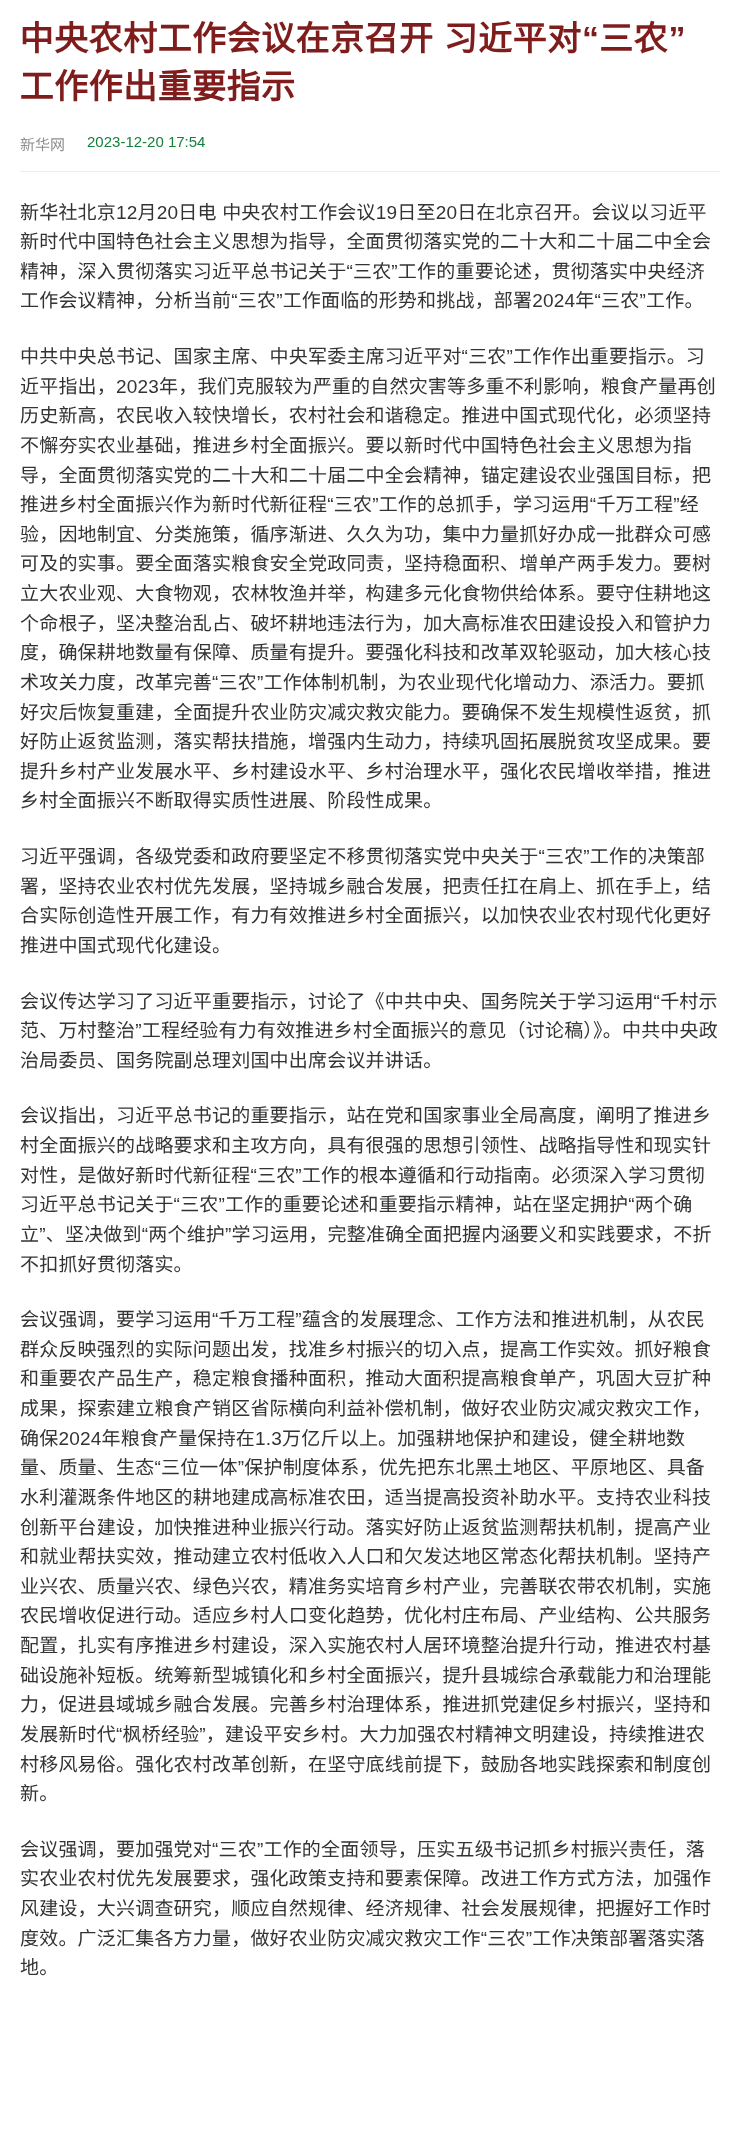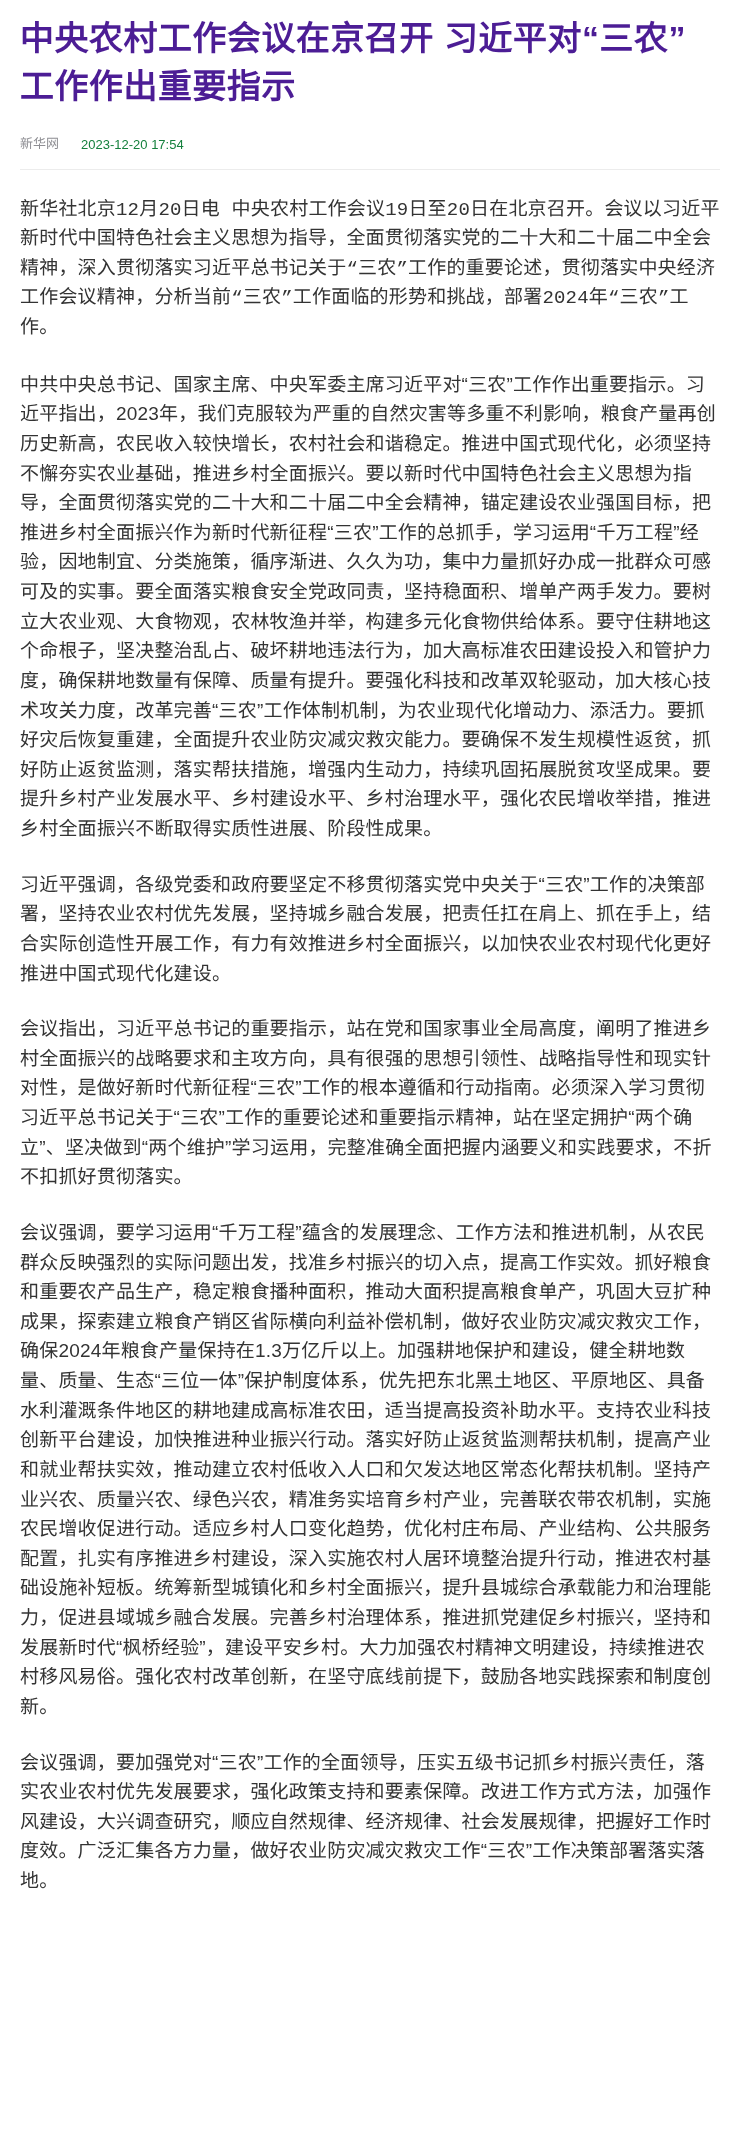--- a/index.html
+++ b/index.html
@@ -12,28 +12,28 @@
     width: 740px;
     margin: 0 auto;
     background: #ffffff;
     box-sizing: border-box;
     padding: 6px 20px 28px 20px;
   }
   .article-title {
     font-size: 34px;
     line-height: 1.42;
     font-weight: 700;
-    color: #4c1d95;
+    color: #7f1d1d;
     margin: 8px 0 22px 0;
     letter-spacing: 0.5px;
   }
   .byline {
     display: flex;
-    align-items: flex-end;
-    font-size: 13px;
+    align-items: flex-start;
+    font-size: 15px;
     color: #999999;
     margin: 0 0 17px 0;
   }
   .byline .source {
     margin-right: 22px;
     color: #8e8e93;
   }
   .byline .timestamp {
     color: #15803d;
   }
@@ -46,21 +46,20 @@
   .article-body p {
     font-size: 19px;
     line-height: 1.56;
     color: #333333;
     margin: 26px 0;
     letter-spacing: 0.2px;
     text-align: left;
     word-break: break-all;
   }
   .article-body p:first-child {
-    font-family: Liberation Mono, monospace;
   }
   .article-body p:last-child {
     margin-bottom: 0;
   }
 </style>
 </head>
 <body>
 
 <div class="page">
 
@@ -70,19 +69,20 @@
     <span class="source">新华网</span>
     <span class="timestamp">2023-12-20 17:54</span>
   </div>
 
   <hr class="divider">
 
   <div class="article-body">
     <p>新华社北京12月20日电 中央农村工作会议19日至20日在北京召开。会议以习近平新时代中国特色社会主义思想为指导，全面贯彻落实党的二十大和二十届二中全会精神，深入贯彻落实习近平总书记关于“三农”工作的重要论述，贯彻落实中央经济工作会议精神，分析当前“三农”工作面临的形势和挑战，部署2024年“三农”工作。</p>
     <p>中共中央总书记、国家主席、中央军委主席习近平对“三农”工作作出重要指示。习近平指出，2023年，我们克服较为严重的自然灾害等多重不利影响，粮食产量再创历史新高，农民收入较快增长，农村社会和谐稳定。推进中国式现代化，必须坚持不懈夯实农业基础，推进乡村全面振兴。要以新时代中国特色社会主义思想为指导，全面贯彻落实党的二十大和二十届二中全会精神，锚定建设农业强国目标，把推进乡村全面振兴作为新时代新征程“三农”工作的总抓手，学习运用“千万工程”经验，因地制宜、分类施策，循序渐进、久久为功，集中力量抓好办成一批群众可感可及的实事。要全面落实粮食安全党政同责，坚持稳面积、增单产两手发力。要树立大农业观、大食物观，农林牧渔并举，构建多元化食物供给体系。要守住耕地这个命根子，坚决整治乱占、破坏耕地违法行为，加大高标准农田建设投入和管护力度，确保耕地数量有保障、质量有提升。要强化科技和改革双轮驱动，加大核心技术攻关力度，改革完善“三农”工作体制机制，为农业现代化增动力、添活力。要抓好灾后恢复重建，全面提升农业防灾减灾救灾能力。要确保不发生规模性返贫，抓好防止返贫监测，落实帮扶措施，增强内生动力，持续巩固拓展脱贫攻坚成果。要提升乡村产业发展水平、乡村建设水平、乡村治理水平，强化农民增收举措，推进乡村全面振兴不断取得实质性进展、阶段性成果。</p>
     <p>习近平强调，各级党委和政府要坚定不移贯彻落实党中央关于“三农”工作的决策部署，坚持农业农村优先发展，坚持城乡融合发展，把责任扛在肩上、抓在手上，结合实际创造性开展工作，有力有效推进乡村全面振兴，以加快农业农村现代化更好推进中国式现代化建设。</p>
+    <p>会议传达学习了习近平重要指示，讨论了《中共中央、国务院关于学习运用“千村示范、万村整治”工程经验有力有效推进乡村全面振兴的意见（讨论稿）》。中共中央政治局委员、国务院副总理刘国中出席会议并讲话。</p>
     <p>会议指出，习近平总书记的重要指示，站在党和国家事业全局高度，阐明了推进乡村全面振兴的战略要求和主攻方向，具有很强的思想引领性、战略指导性和现实针对性，是做好新时代新征程“三农”工作的根本遵循和行动指南。必须深入学习贯彻习近平总书记关于“三农”工作的重要论述和重要指示精神，站在坚定拥护“两个确立”、坚决做到“两个维护”学习运用，完整准确全面把握内涵要义和实践要求，不折不扣抓好贯彻落实。</p>
     <p>会议强调，要学习运用“千万工程”蕴含的发展理念、工作方法和推进机制，从农民群众反映强烈的实际问题出发，找准乡村振兴的切入点，提高工作实效。抓好粮食和重要农产品生产，稳定粮食播种面积，推动大面积提高粮食单产，巩固大豆扩种成果，探索建立粮食产销区省际横向利益补偿机制，做好农业防灾减灾救灾工作，确保2024年粮食产量保持在1.3万亿斤以上。加强耕地保护和建设，健全耕地数量、质量、生态“三位一体”保护制度体系，优先把东北黑土地区、平原地区、具备水利灌溉条件地区的耕地建成高标准农田，适当提高投资补助水平。支持农业科技创新平台建设，加快推进种业振兴行动。落实好防止返贫监测帮扶机制，提高产业和就业帮扶实效，推动建立农村低收入人口和欠发达地区常态化帮扶机制。坚持产业兴农、质量兴农、绿色兴农，精准务实培育乡村产业，完善联农带农机制，实施农民增收促进行动。适应乡村人口变化趋势，优化村庄布局、产业结构、公共服务配置，扎实有序推进乡村建设，深入实施农村人居环境整治提升行动，推进农村基础设施补短板。统筹新型城镇化和乡村全面振兴，提升县城综合承载能力和治理能力，促进县域城乡融合发展。完善乡村治理体系，推进抓党建促乡村振兴，坚持和发展新时代“枫桥经验”，建设平安乡村。大力加强农村精神文明建设，持续推进农村移风易俗。强化农村改革创新，在坚守底线前提下，鼓励各地实践探索和制度创新。</p>
     <p>会议强调，要加强党对“三农”工作的全面领导，压实五级书记抓乡村振兴责任，落实农业农村优先发展要求，强化政策支持和要素保障。改进工作方式方法，加强作风建设，大兴调查研究，顺应自然规律、经济规律、社会发展规律，把握好工作时度效。广泛汇集各方力量，做好农业防灾减灾救灾工作“三农”工作决策部署落实落地。</p>
 
   </div>
 
 </div>
 
 </body></html>

